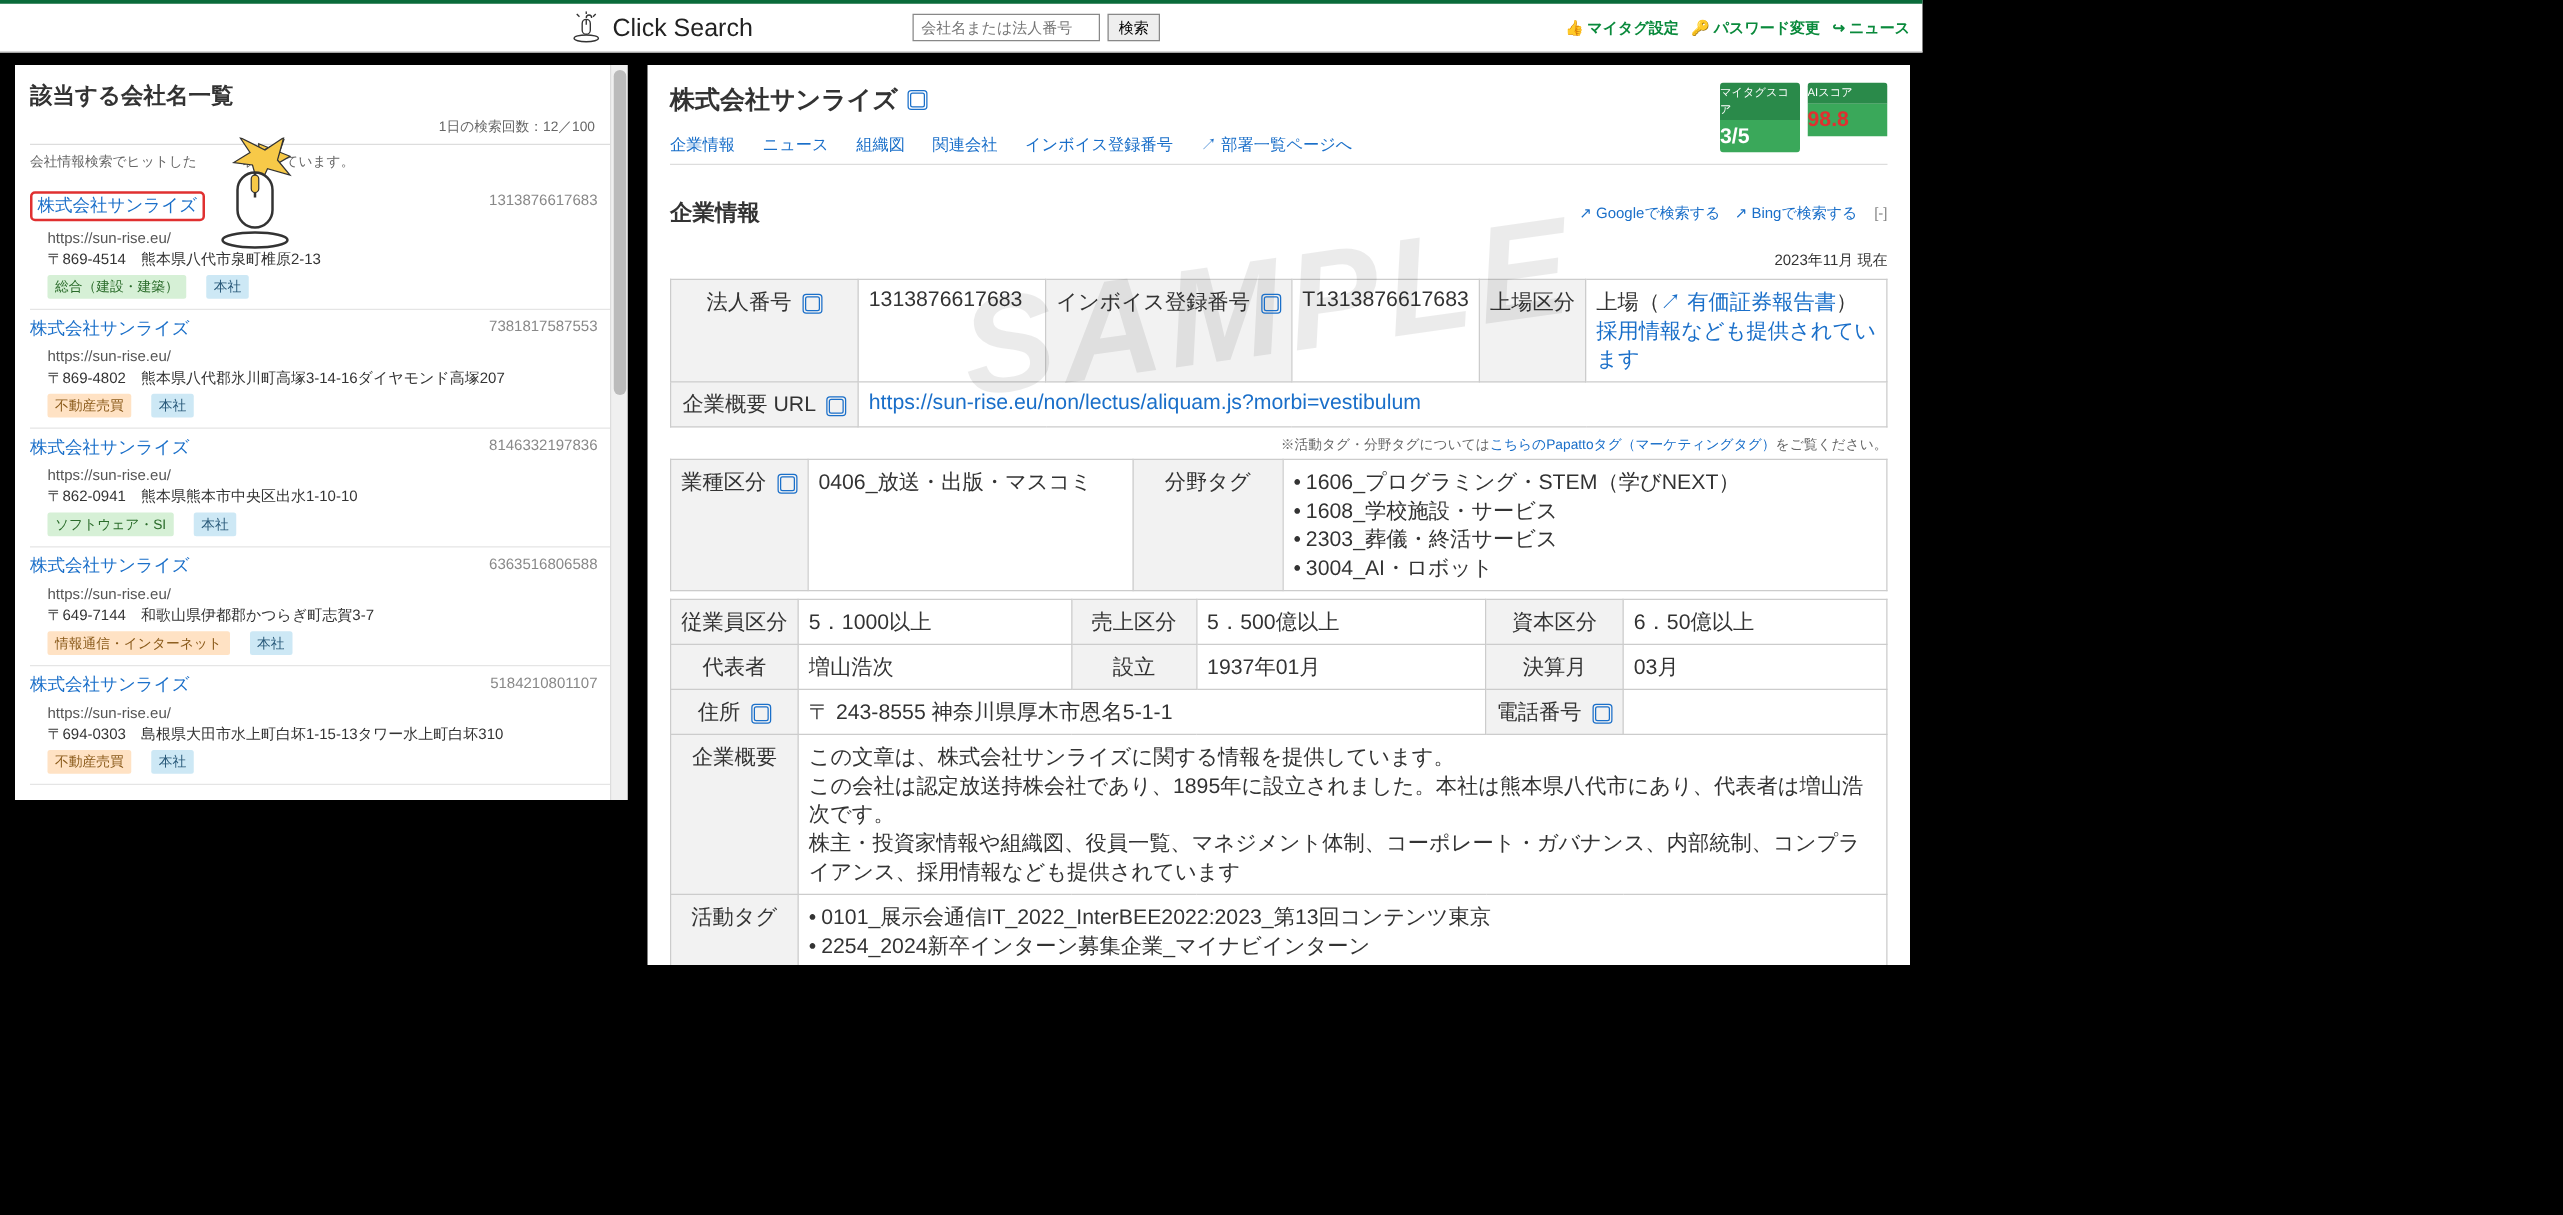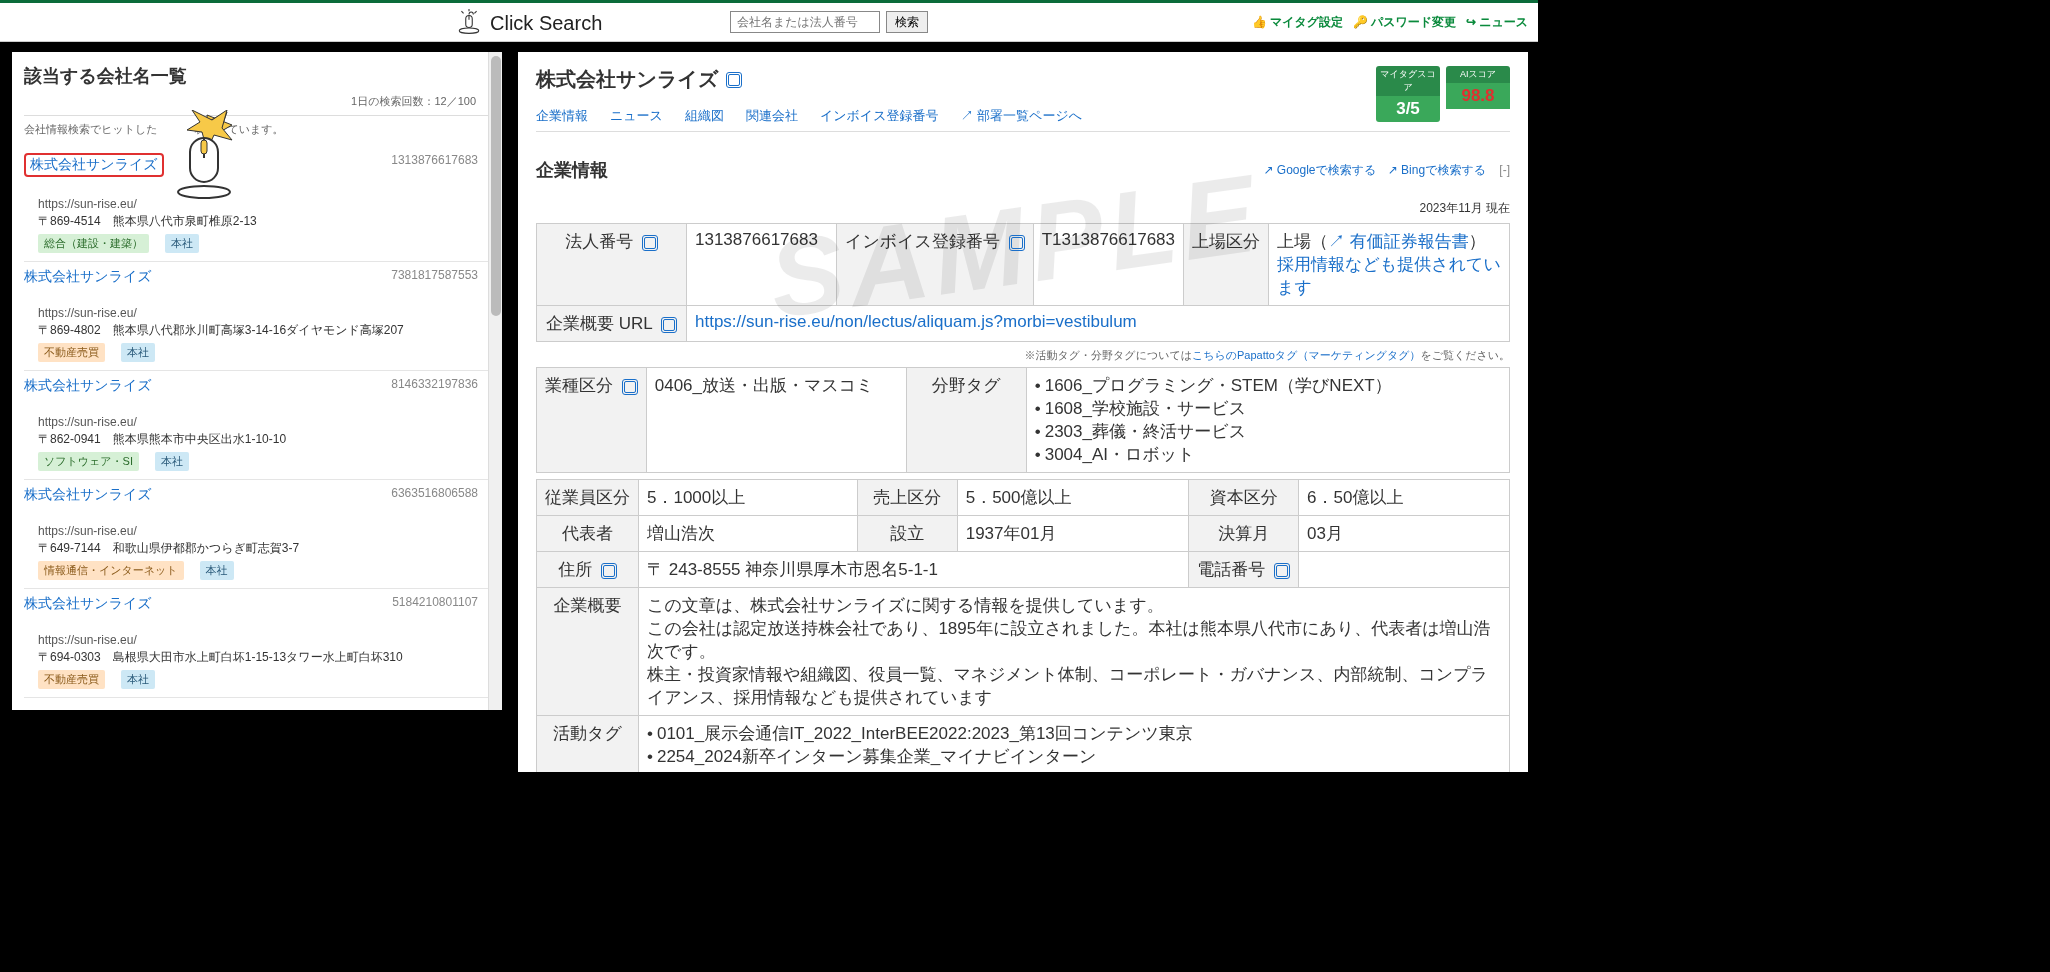--- a/index.html
+++ b/index.html
@@ -23,42 +23,42 @@
   .left-scroll-thumb { position: absolute; left: 2px; width: 10px; background: #bbb; border-radius: 5px; top: 4px; height: 260px; }
   .list-title { font-size: 18px; font-weight: bold; margin-bottom: 6px; }
   .search-count { font-size: 11px; color: #666; text-align: right; margin-right: 20px; margin-bottom: 6px; }
   .list-note { font-size: 11px; color: #666; margin-bottom: 10px; }
   .list-divider { border-top: 1px solid #ddd; margin: 4px 0 6px 0; }
 
   .company-item { padding: 6px 0 8px 0; border-bottom: 1px solid #e5e5e5; position: relative; }
   .company-item .name { color: #1a6fc9; font-size: 14px; text-decoration: none; }
   .company-item .name.boxed { border: 2px solid #e03030; border-radius: 4px; padding: 1px 4px; display: inline-block; }
   .company-item .hojin { position: absolute; right: 18px; top: 6px; font-size: 12px; color: #888; }
-  .company-item .url { font-size: 12px; color: #555; margin-left: 14px; margin-top: 20px; }
+  .company-item .url { font-size: 12px; color: #555; margin-left: 14px; margin-top: 6px; }
   .company-item .addr { font-size: 12px; color: #333; margin-left: 14px; margin-top: 2px; }
   .badges { margin-left: 14px; margin-top: 4px; display: flex; gap: 16px; }
   .badge { font-size: 11px; padding: 2px 6px; border-radius: 2px; }
   .badge-cat { background: #d6f0d6; color: #2a6b2a; }
   .badge-hq { background: #cde8f5; color: #2a5a7a; }
   .badge-realestate { background: #ffe2c4; color: #8a5a1a; }
   .badge-software { background: #d6f0d6; color: #2a6b2a; }
   .badge-net { background: #ffe2c4; color: #8a5a1a; }
 
   
   .cursor-overlay { position: absolute; left: 160px; top: 58px; pointer-events: none; }
 
   
   .right-panel { position: absolute; top: 52px; left: 518px; width: 1010px; background: #fff; padding: 14px 18px 20px 18px; }
   .detail-header { display: flex; align-items: center; gap: 8px; }
   .detail-title { font-size: 20px; font-weight: bold; }
   .copy-icon { display: inline-block; width: 16px; height: 16px; border: 1.5px solid #1a6fc9; border-radius: 3px; color: #1a6fc9; font-size: 10px; text-align: center; line-height: 13px; cursor: pointer; position: relative; }
   .copy-icon::before { content: ""; position: absolute; border: 1.5px solid #1a6fc9; border-radius: 2px; width: 10px; height: 10px; left: 1px; top: 1px; }
 
   .score-badges { position: absolute; right: 18px; top: 14px; display: flex; gap: 6px; }
-  .score-badge { width: 64px; text-align: center; border-radius: 3px; overflow: hidden; }
+  .score-badge { width: 64px; text-align: left; border-radius: 3px; overflow: hidden; }
   .score-badge .lbl { font-size: 9px; color: #fff; padding: 2px 0; }
   .score-badge .val { font-size: 17px; font-weight: bold; color: #fff; padding: 3px 0; }
   .sb-mytag .lbl { background: #2a8a4a; } .sb-mytag .val { background: #3aa85a; }
   .sb-ai .lbl { background: #2a8a4a; } .sb-ai .val { background: #3aa85a; color: #e03030; }
 
   .tabs { margin-top: 14px; display: flex; gap: 22px; border-bottom: 1px solid #ddd; padding-bottom: 6px; }
   .tabs a { color: #1a6fc9; text-decoration: none; font-size: 13px; }
   .ext-icon { color: #1a6fc9; }
 
   .section-head { margin-top: 26px; display: flex; align-items: center; justify-content: space-between; }

